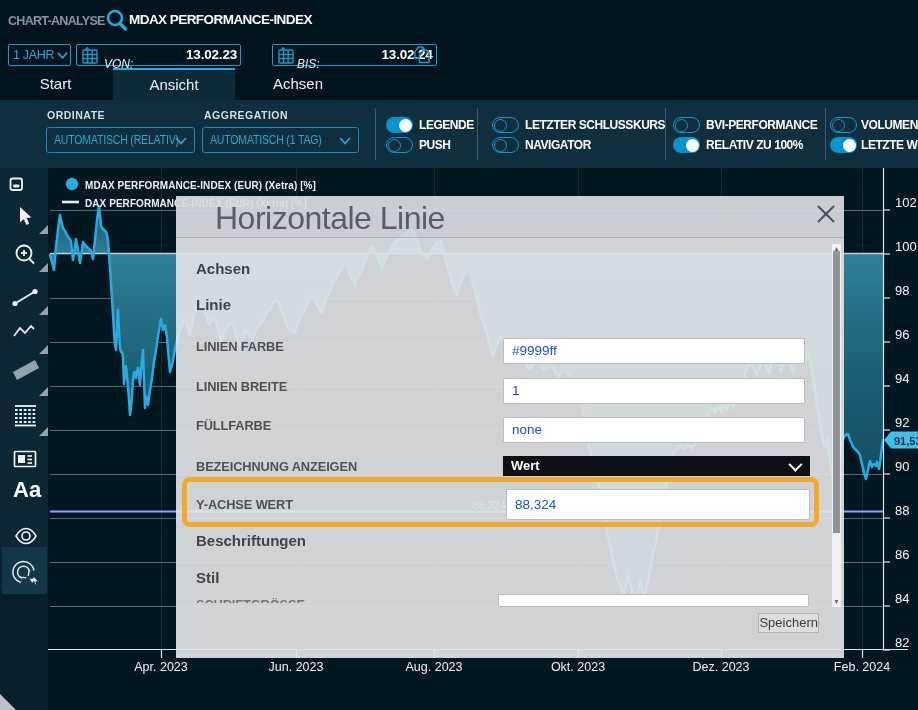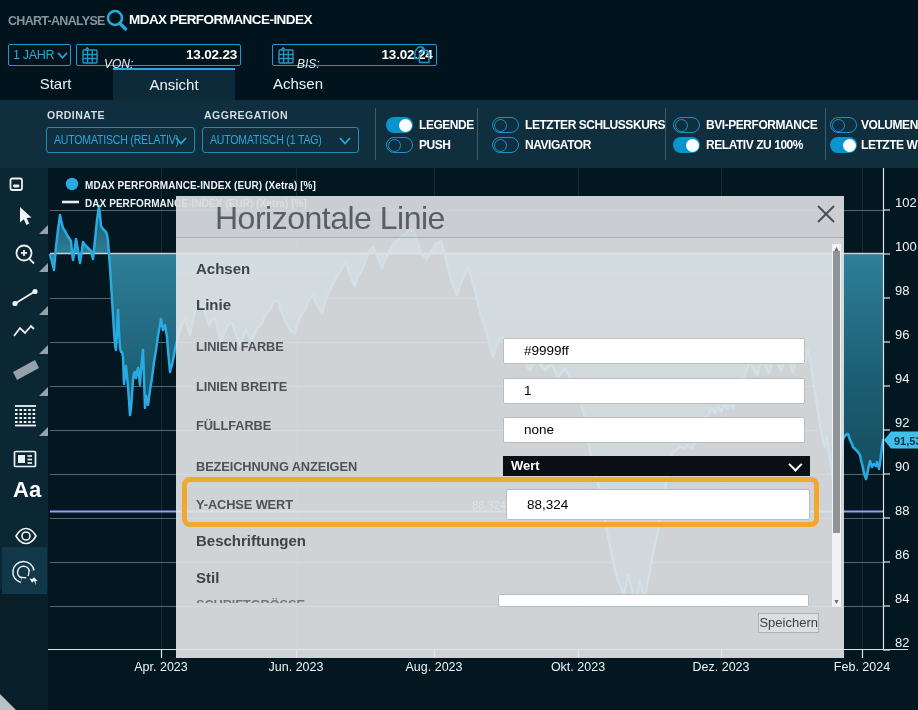--- a/index.html
+++ b/index.html
@@ -48,21 +48,21 @@
 .taglab { font-family:"Liberation Sans",sans-serif; font-size:11px; font-weight:bold; fill:#0a3140; }
 
 #grip { position:absolute; left:0; top:694px; width:0; height:0; border-left:16px solid #b9c2c7; border-top:16px solid transparent; z-index:5; }
 
 #modal { position:absolute; left:176px; top:196px; width:668px; height:462px; background:rgba(226,228,230,0.92); z-index:10; }
 #mhead { position:absolute; left:0; top:0; width:668px; height:42px; background:rgba(165,174,179,0.12); border-bottom:1px solid rgba(140,148,154,0.55); }
 #mtitle { position:absolute; left:19px; top:4px; font-size:32px; color:#575f65; letter-spacing:-0.5px;margin-left:20px; }
 #mclose { position:absolute; left:632px; top:1px; width:36px; height:36px; }
 .sect { position:absolute; left:20px; font-size:15px; font-weight:bold; color:#3d444a; }
 .flab { position:absolute; left:20px; font-size:12.8px; font-weight:bold; color:#4c5257; letter-spacing:-0.1px; }
-.finp { position:absolute; left:327px; width:302px; height:26px; background:#fff; border:1px solid #b9bdbf; border-radius:2px; font-size:13.5px; color:#000000; line-height:24px; padding-left:20px; }
+.finp { position:absolute; left:327px; width:302px; height:26px; background:#fff; border:1px solid #b9bdbf; border-radius:2px; font-size:13.5px; color:#1d4ed8; line-height:24px; padding-left:8px; }
 #msel { position:absolute; left:327px; top:260px; width:307px; height:20px; background:#0c1016; color:#fff; font-size:13px; font-weight:bold; line-height:20px; padding-left:8px; }
 #msel::after { content:""; position:absolute; right:11px; top:4.5px; width:8px; height:8px; border-right:2.6px solid #fff; border-bottom:2.6px solid #fff; transform:rotate(45deg) translateY(-2px); }
 #hl { position:absolute; left:6px; top:281px; width:637px; height:50px; border:5px solid #f0a82d; border-radius:8px; }
 #sb { position:absolute; left:656px; top:48px; width:9px; height:363px; background:#f1f2f3; }
 #sbthumb { position:absolute; left:657px; top:55px; width:7px; height:282px; background:#8f9499; }
 .sbarr { position:absolute; left:656px; width:9px; font-size:7px; color:#6a7075; text-align:center; }
 #savebtn { position:absolute; left:582px; top:417px; width:61px; height:20px; background:#dcdee0; border:1px solid #aeb2b5; font-size:13px; color:#3c4146; text-align:right; line-height:18px; }
 </style></head>
 <body>
 <div id="r1">

